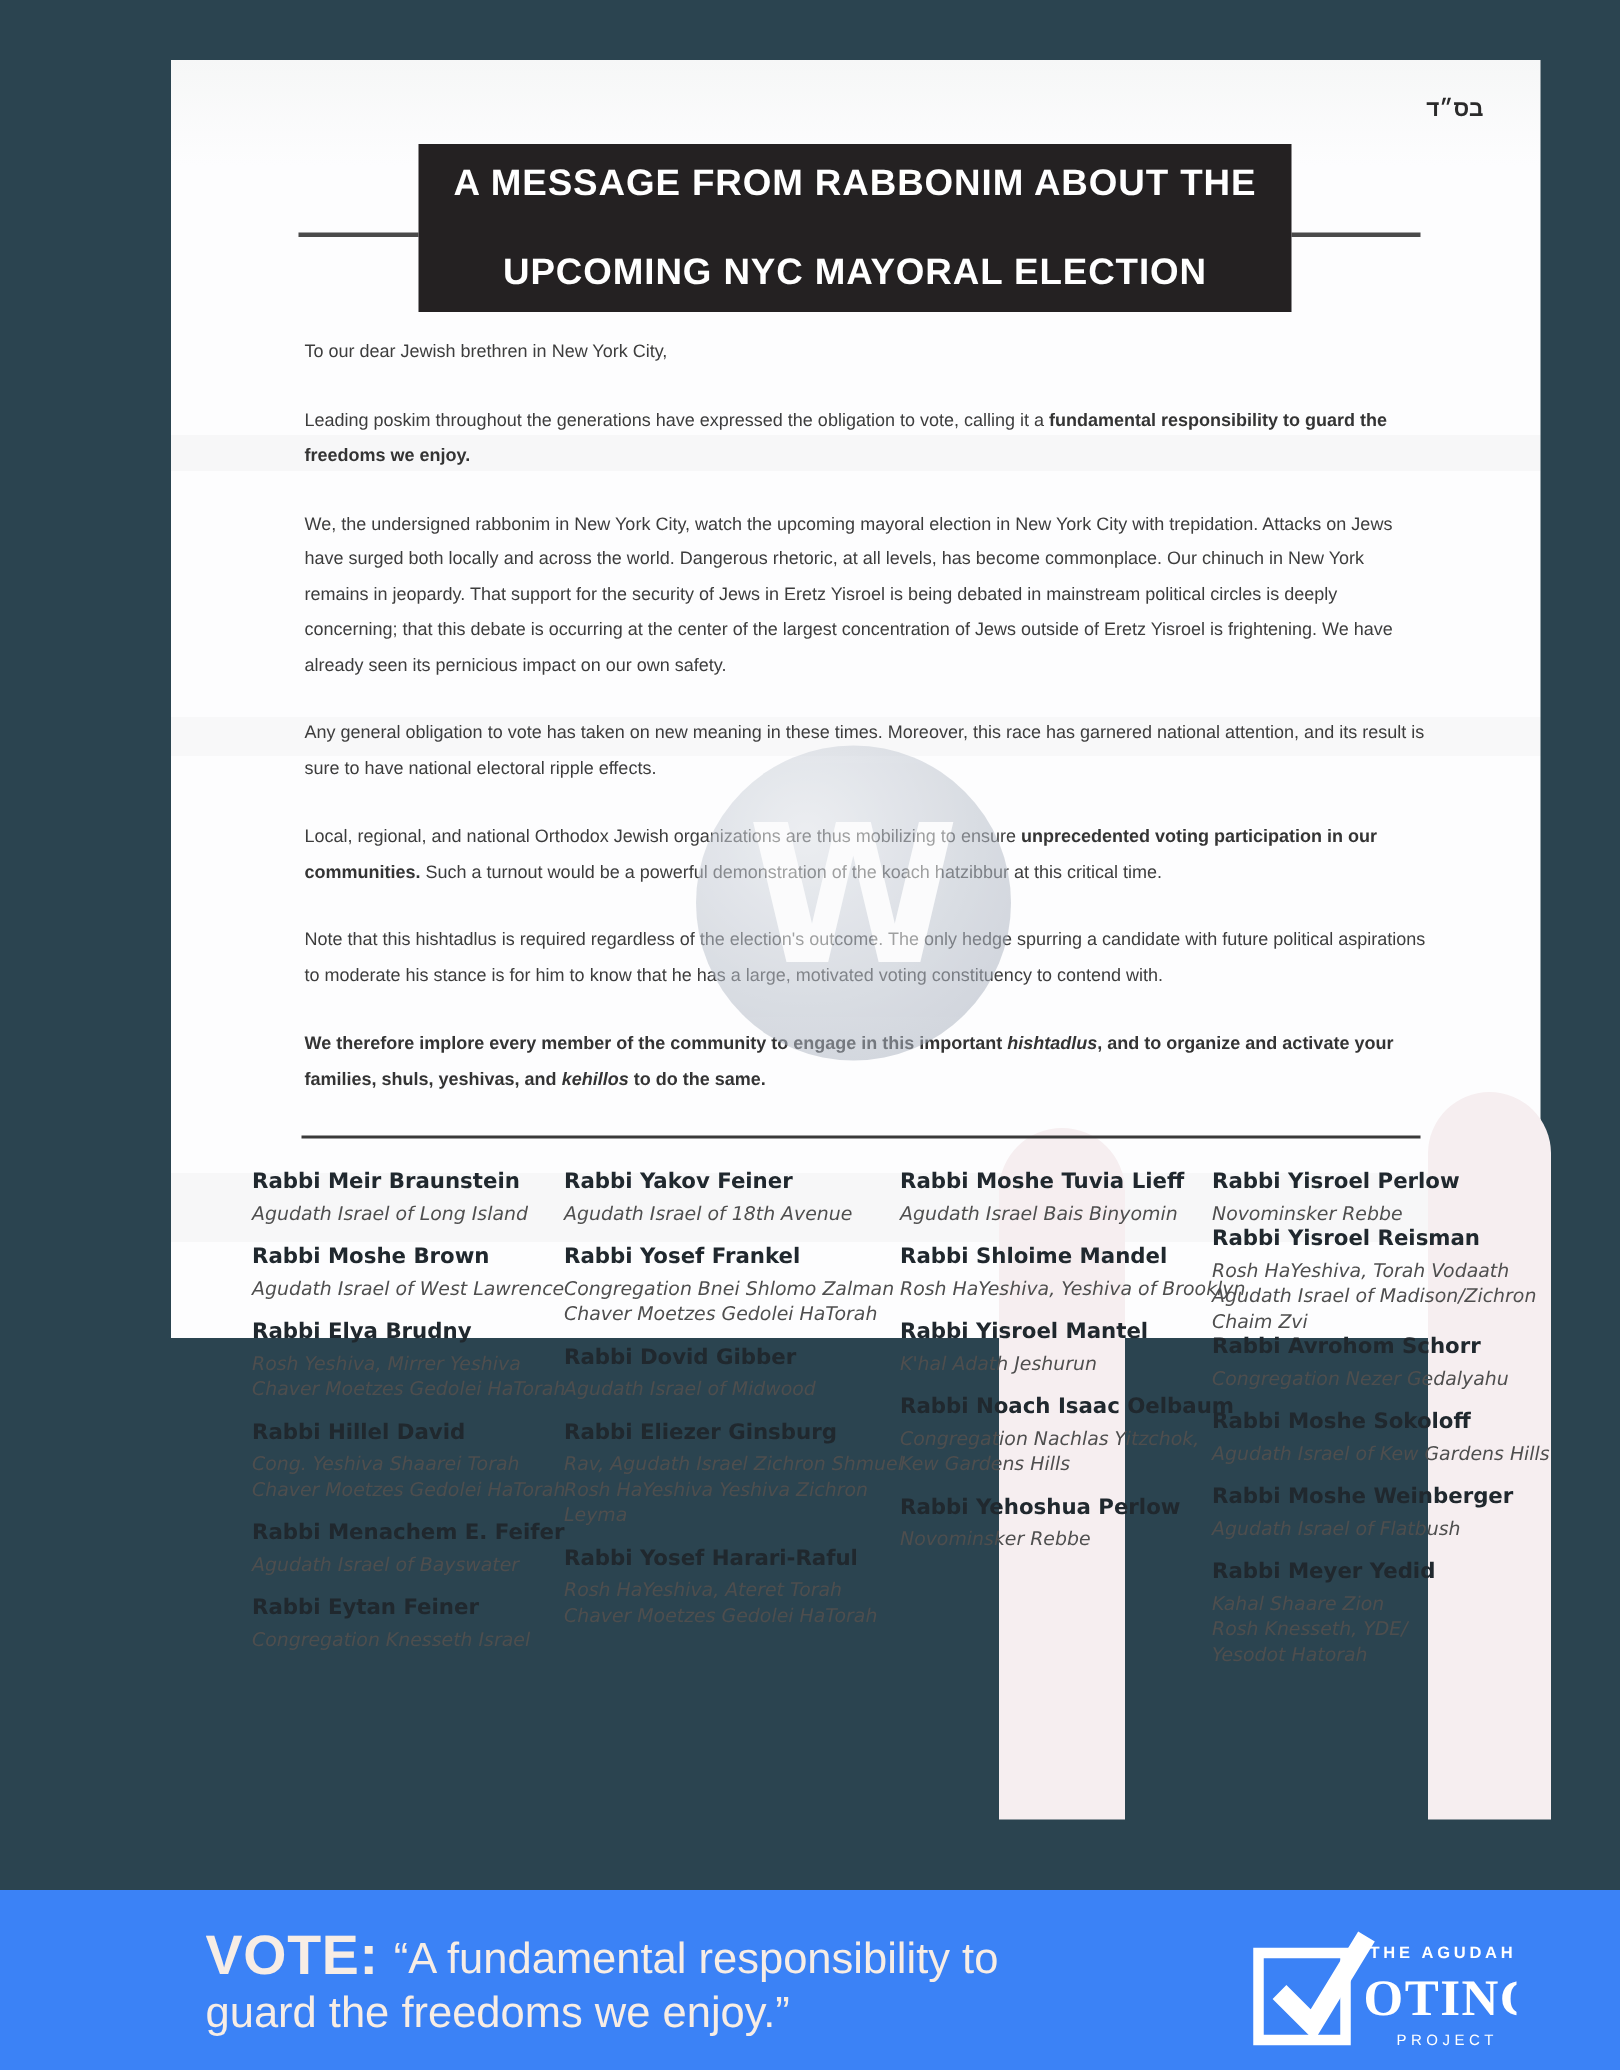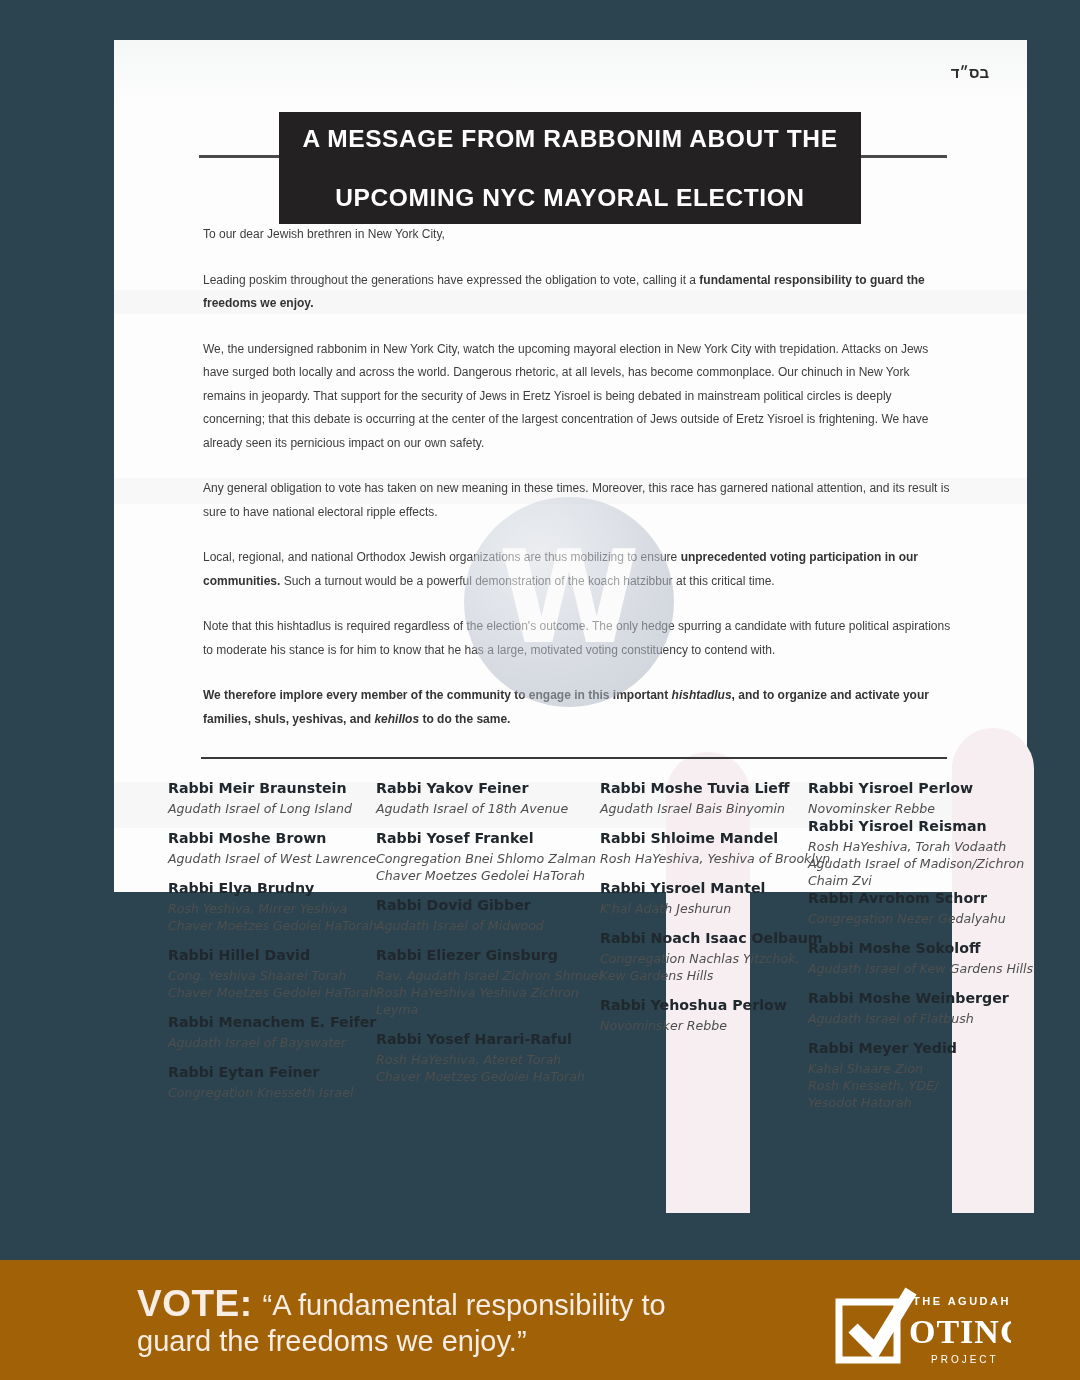--- a/index.html
+++ b/index.html
@@ -18,21 +18,21 @@
   .band1{top:250px;height:24px;background:rgba(0,0,0,0.025);}
   .band2{top:438px;height:26px;background:rgba(0,0,0,0.02);}
   .band3{top:742px;height:46px;background:rgba(0,0,0,0.022);}
   
   .pillar{position:absolute;background:#f6eef0;border-radius:46px 46px 0 0;pointer-events:none;}
   .pillar-left{left:552px;top:712px;width:84px;height:461px;}
   .pillar-right{left:838px;top:688px;width:82px;height:485px;}
   .hebrew{position:absolute;top:24px;right:38px;font-size:15px;font-weight:bold;color:#2b2b2b;}
   
   .banner{
-    position:absolute;top:72px;left:165px;width:582px;height:112px;background:#242122;
+    position:absolute;top:56px;left:165px;width:582px;height:112px;background:#242122;
     display:flex;flex-direction:column;justify-content:center;align-items:center;z-index:3;gap:24px;
   }
   .banner span{display:block;color:#ffffff;font-weight:bold;font-size:24.5px;letter-spacing:.6px;line-height:35px;text-align:center;}
   .hline{position:absolute;top:115px;height:3px;background:#4a4a4a;}
   .hline-left{left:85px;width:80px;}
   .hline-right{left:747px;width:86px;}
   
   .content{position:absolute;top:183px;left:89px;width:749px;z-index:1;}
   .para{margin:0 0 22px 0;font-size:12px;line-height:23.5px;color:#3d3d3d;}
   .s-n{font-style:normal;font-weight:normal;}
@@ -54,21 +54,21 @@
     position:absolute;left:350px;top:457px;width:210px;height:210px;border-radius:50%;
     background:radial-gradient(circle at 35% 28%,#dde1e7 0%,#b9c0cb 55%,#9fa8b6 100%);
     opacity:.52;z-index:2;pointer-events:none;
     display:flex;align-items:center;justify-content:center;
   }
   .watermark span{
     font-family:"DejaVu Sans",sans-serif;font-weight:bold;font-size:128px;color:#fafbfc;
     line-height:1;transform:translateY(-4px);
   }
   
-  .footer{position:absolute;left:0;top:1260px;width:1080px;height:120px;background:#a16207;}
+  .footer{position:absolute;left:0;top:1260px;width:1080px;height:120px;background:#3b82f6;}
   .vote-block{position:absolute;left:137px;top:26px;color:#f7ede5;}
   .vote-line{font-size:29px;line-height:36px;font-weight:normal;}
   .vote-word{font-size:37px;font-weight:800;letter-spacing:.5px;margin-right:10px;vertical-align:-1px;}
   .logo{position:absolute;left:833px;top:24px;}
 </style>
 </head>
 <body>
 
 <div class="page">
   <div class="band band1"></div>

